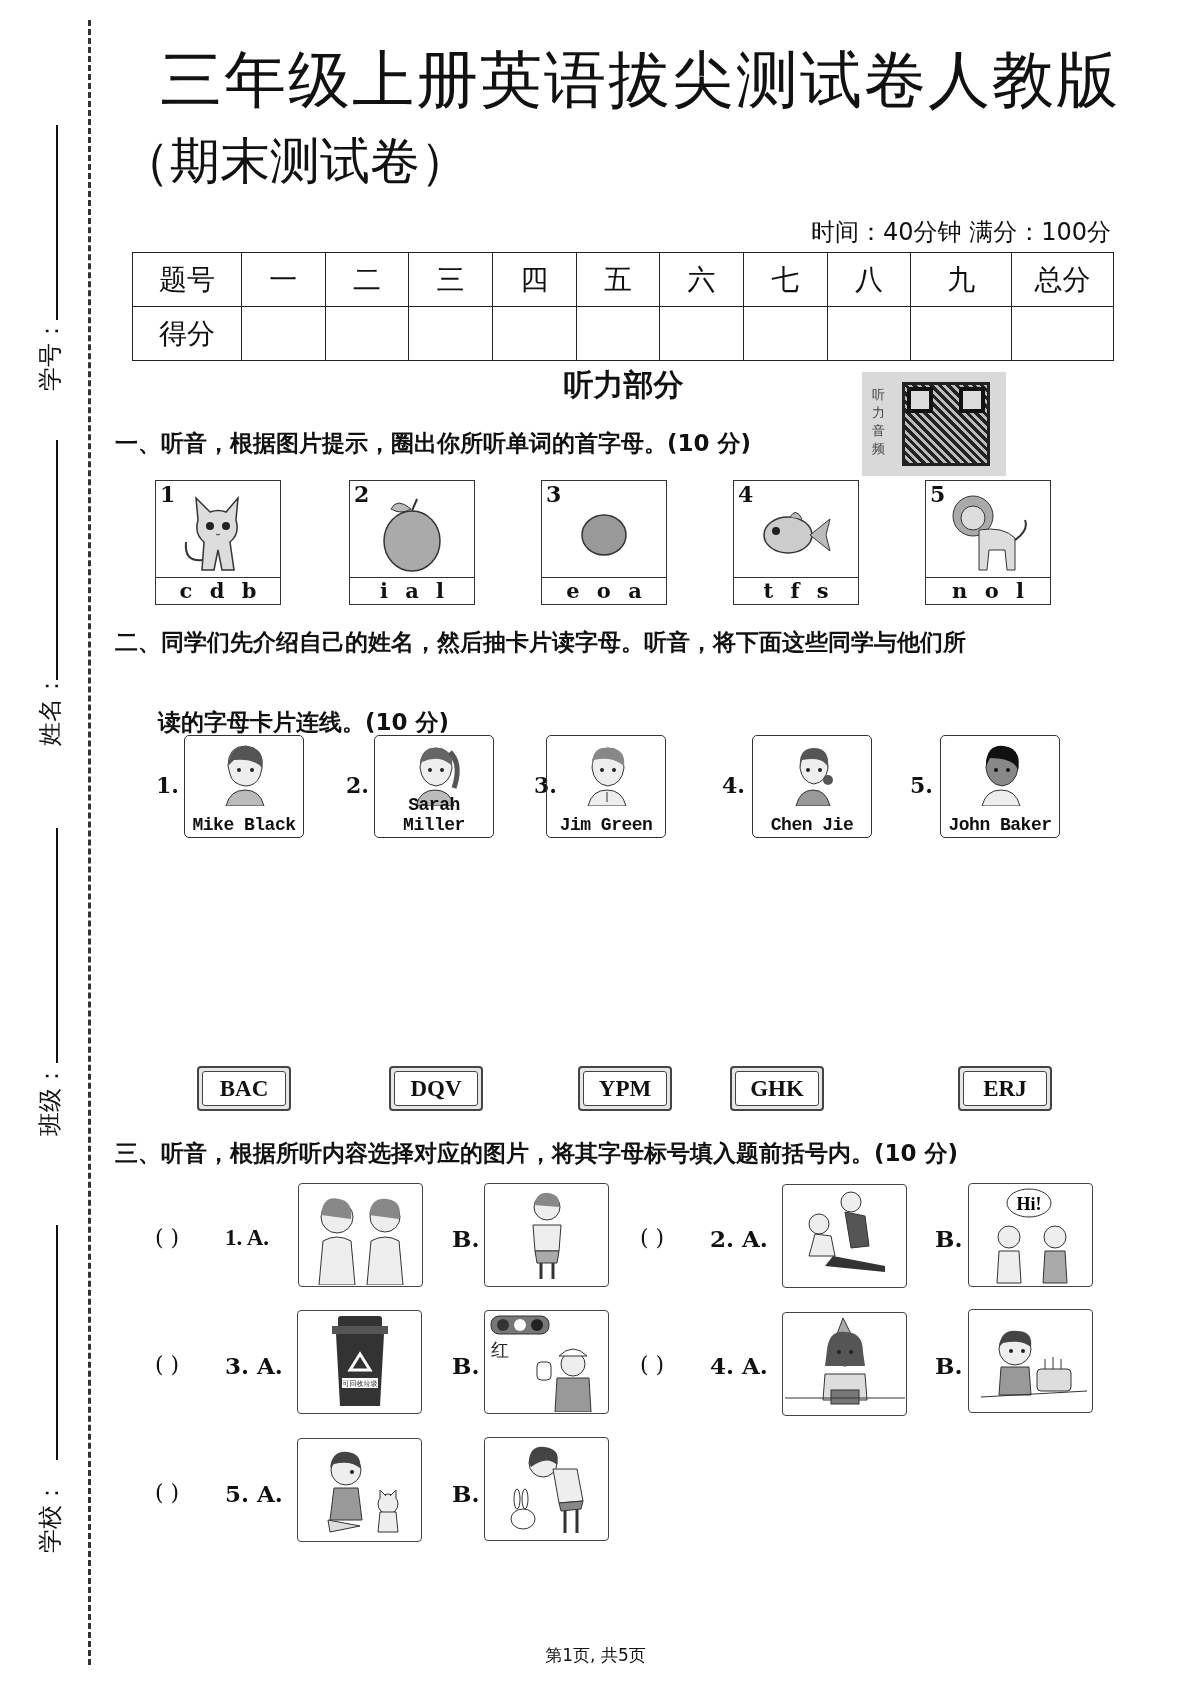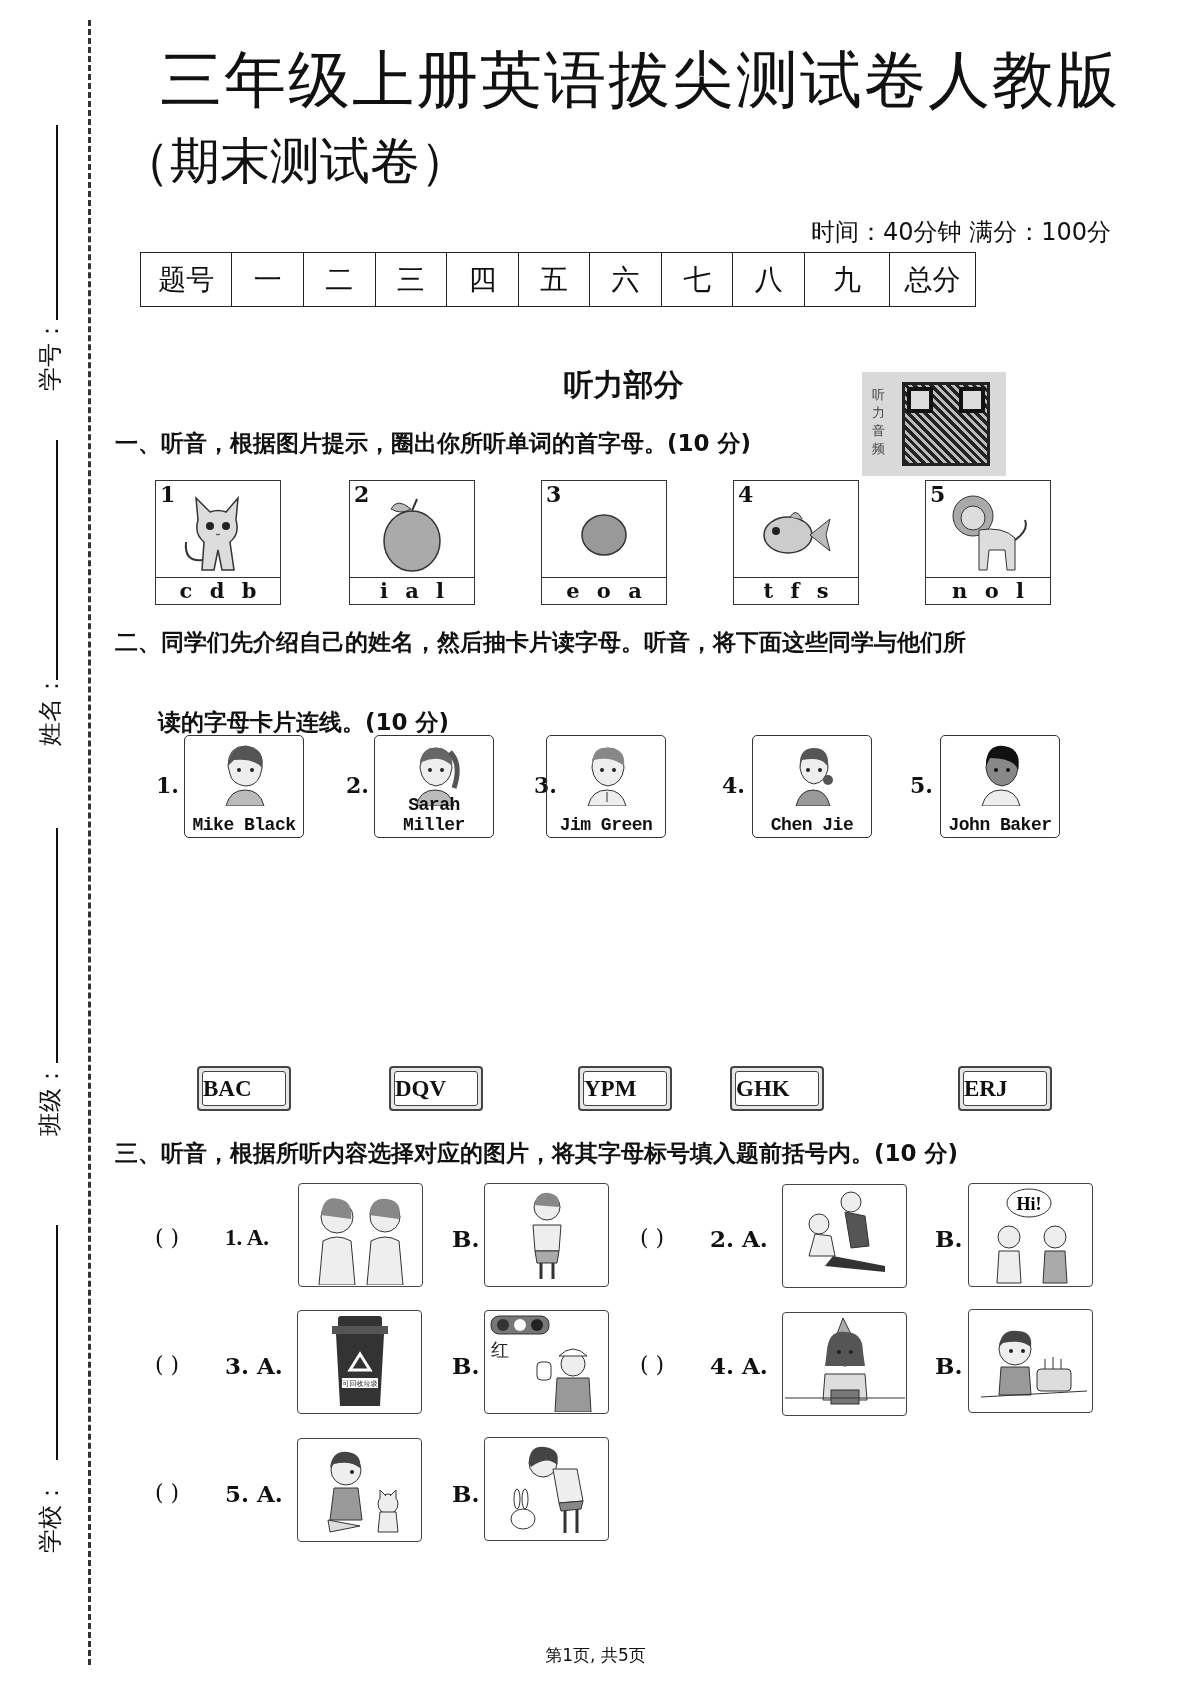--- a/index.html
+++ b/index.html
@@ -9,21 +9,21 @@
   
   .dash-line { position: absolute; left: 88px; top: 20px; height: 1645px; border-left: 3px dashed #333; }
   .side-field { position: absolute; left: 30px; width: 40px; }
   .side-field .line { position: absolute; left: 26px; width: 2px; background: #111; }
   .side-field .label { position: absolute; left: 0; width: 40px; transform: rotate(-90deg); transform-origin: center; font-size: 24px; white-space: nowrap; text-align: center; font-family: "DejaVu Sans", sans-serif; }
 
   .title { position: absolute; left: 120px; width: 1040px; top: 38px; text-align: center; font-size: 62px; font-weight: 400; letter-spacing: 2px; font-family: "DejaVu Sans", sans-serif; }
   .subtitle { position: absolute; left: 120px; width: 1040px; top: 128px; font-size: 50px; font-family: "DejaVu Sans", sans-serif; }
   .meta { position: absolute; right: 80px; top: 216px; font-size: 24px; font-family: "DejaVu Sans", sans-serif; }
 
-  table.score { position: absolute; left: 140px; top: 252px; width: 836px; border-collapse: collapse; border-radius: 14px; }
+  table.score { position: absolute; left: 132px; top: 252px; width: 982px; border-collapse: collapse; border-radius: 14px; }
   table.score td { border: 1.5px solid #222; height: 54px; text-align: center; font-size: 28px; font-family: "DejaVu Sans", sans-serif; }
 
   .section-head { position: absolute; left: 0; width: 1191px; top: 365px; text-align: center; font-size: 30px; font-weight: bold; padding-left: 56px; }
   .qr { position: absolute; left: 862px; top: 372px; width: 144px; height: 104px; background: #d9d9d9; }
   .qr .qr-label { position: absolute; left: 10px; top: 14px; width: 18px; font-size: 13px; line-height: 18px; color: #444; }
   .qr .qr-code { position: absolute; left: 40px; top: 10px; width: 88px; height: 84px;
       background: repeating-linear-gradient(45deg,#222 0 3px,#bbb 3px 6px), #333; border: 3px solid #222; }
   .qr .qr-code::before, .qr .qr-code::after { content: ""; position: absolute; width: 18px; height: 18px; border: 4px solid #111; background: #ddd; }
   .qr .qr-code::before { left: 2px; top: 2px; }
   .qr .qr-code::after { right: 2px; top: 2px; }
@@ -36,21 +36,21 @@
   .card1 .pic { position: absolute; left: 0; right: 0; top: 8px; height: 88px; display: flex; align-items: center; justify-content: center; font-size: 52px; color: #777; }
   .card1 .letters { position: absolute; left: 0; right: 0; bottom: 0; height: 27px; border-top: 1.5px solid #333; text-align: center; font-size: 21px; font-weight: bold; font-family: "DejaVu Serif", serif; word-spacing: 10px; line-height: 26px; }
 
   
   .stu-num { position: absolute; top: 772px; font-size: 22px; font-weight: bold; font-family: "DejaVu Serif", serif; }
   .stu-card { position: absolute; top: 735px; width: 120px; height: 103px; border: 1.5px solid #333; border-radius: 5px; }
   .stu-card .face { position: absolute; left: 35px; top: 8px; width: 50px; height: 62px; }
   .stu-card .name { position: absolute; left: 0; right: 0; bottom: 2px; text-align: center; font-size: 18px; font-weight: bold; font-family: Liberation Mono, monospace; letter-spacing: -0.5px; }
 
   .letter-card { position: absolute; top: 1066px; width: 94px; height: 45px; border: 2px solid #444; border-radius: 4px; background: #e6e6e6; padding: 3px; }
-  .letter-card .inner { width: 100%; height: 100%; border: 1.5px solid #444; border-radius: 3px; background: #fff; font-size: 23px; font-weight: bold; font-family: "Liberation Serif", serif; line-height: 34px; }
+  .letter-card .inner { width: 100%; height: 100%; border: 1.5px solid #444; border-radius: 3px; background: #fff; text-align: center; font-size: 23px; font-weight: bold; font-family: "Liberation Serif", serif; line-height: 34px; }
 
   
   .paren { position: absolute; font-size: 22px; font-family: "DejaVu Serif", serif; }
   .item-label { position: absolute; font-size: 23px; font-weight: bold; font-family: "DejaVu Serif", serif; }
   .opt-label { position: absolute; font-size: 23px; font-weight: bold; font-family: "DejaVu Serif", serif; }
   .pic-box { position: absolute; width: 125px; height: 104px; border: 1.5px solid #444; border-radius: 4px; overflow: hidden; display: flex; align-items: center; justify-content: center; color: #a16207; font-size: 40px; }
 
   .footer { position: absolute; left: 0; width: 1191px; top: 1644px; text-align: center; font-size: 17px; font-family: "DejaVu Sans", sans-serif; }
 </style>
 </head>
@@ -87,20 +87,33 @@
     <td style="width:83px">二</td>
     <td style="width:83px">三</td>
     <td style="width:83px">四</td>
     <td style="width:83px">五</td>
     <td style="width:83px">六</td>
     <td style="width:83px">七</td>
     <td style="width:83px">八</td>
     <td style="width:100px">九</td>
     <td style="width:101px">总分</td>
   </tr>
+  <tr>
+    <td>得分</td>
+    <td></td>
+    <td></td>
+    <td></td>
+    <td></td>
+    <td></td>
+    <td></td>
+    <td></td>
+    <td></td>
+    <td></td>
+    <td></td>
+  </tr>
 </tbody>
   </table>
 
 <div class="section-head">听力部分</div>
 <div class="qr">
   <div class="qr-label">听力音频</div>
   <div class="qr-code"></div>
 </div>
 
 <div class="q-title" style="top:428px;">一、听音，根据图片提示，圈出你所听单词的首字母。(10 分)</div>

